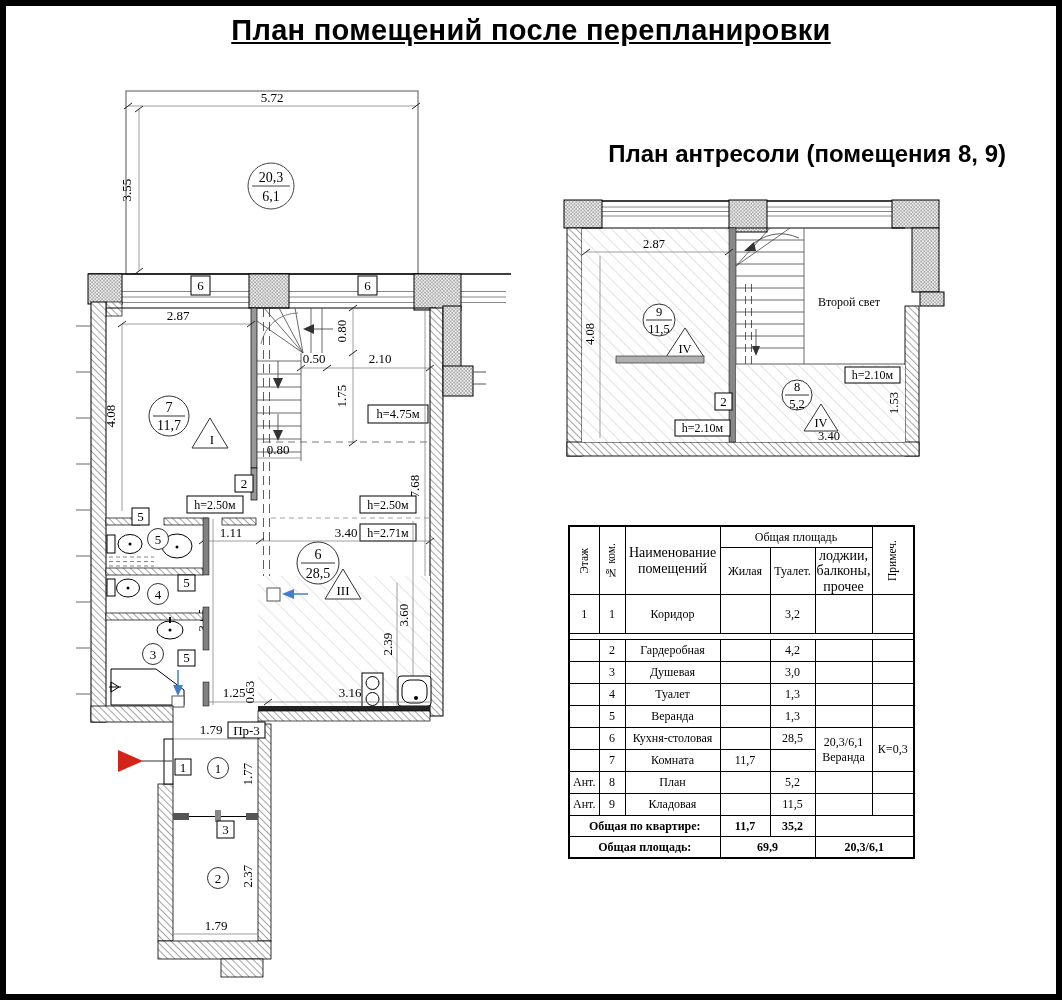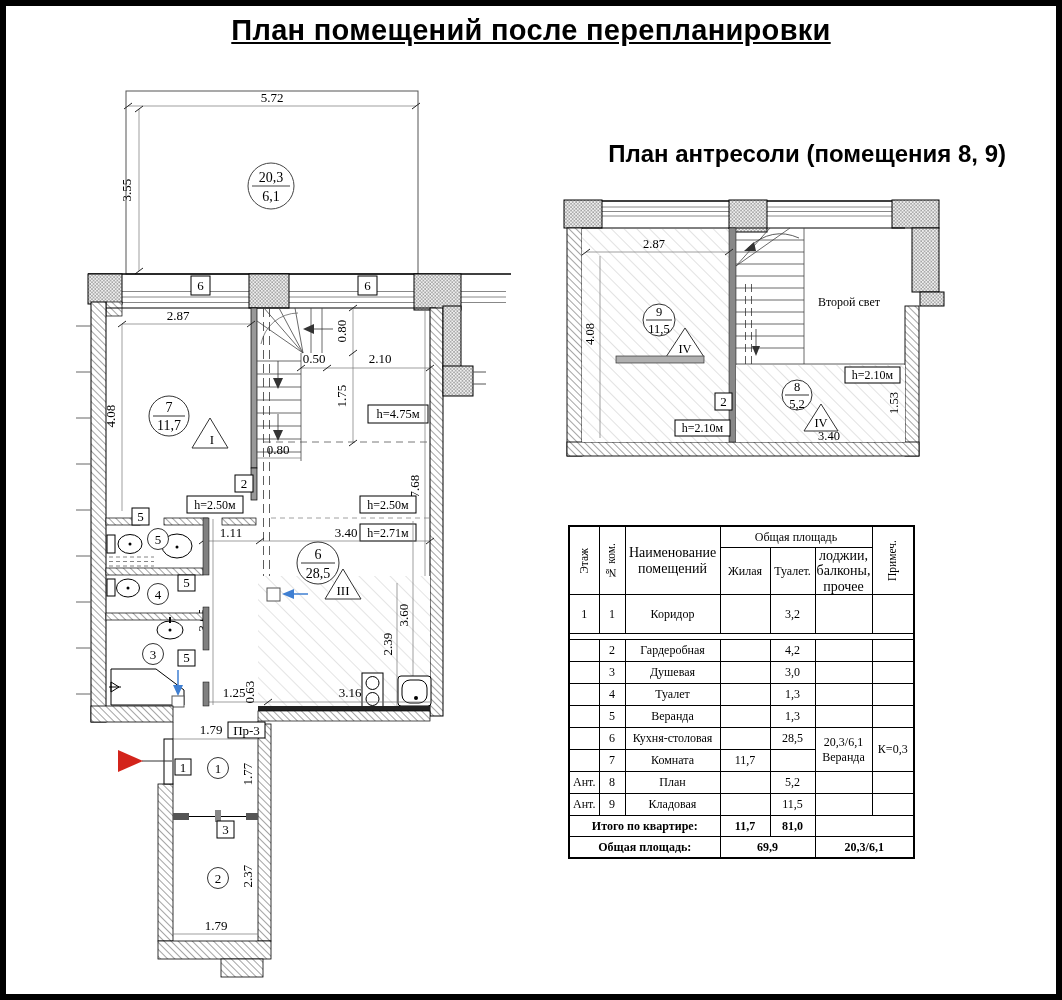--- a/index.html
+++ b/index.html
@@ -503,23 +503,23 @@
     <tr class="h22">
       <td>Ант.</td>
       <td>9</td>
       <td>Кладовая</td>
       <td></td>
       <td>11,5</td>
       <td></td>
       <td></td>
     </tr>
     <tr class="h20">
-      <td colspan="3" class="b">Итого по квартире:</td>
+      <td colspan="3" class="b">Общая по квартире:</td>
       <td class="b">11,7</td>
-      <td class="b">81,0</td>
+      <td class="b">35,2</td>
       <td colspan="2"></td>
     </tr>
     <tr class="h20">
       <td colspan="3" class="b">Общая площадь:</td>
       <td colspan="2" class="b">69,9</td>
       <td colspan="2" class="b">20,3/6,1</td>
     </tr>
   </tbody>
     </table>
 

